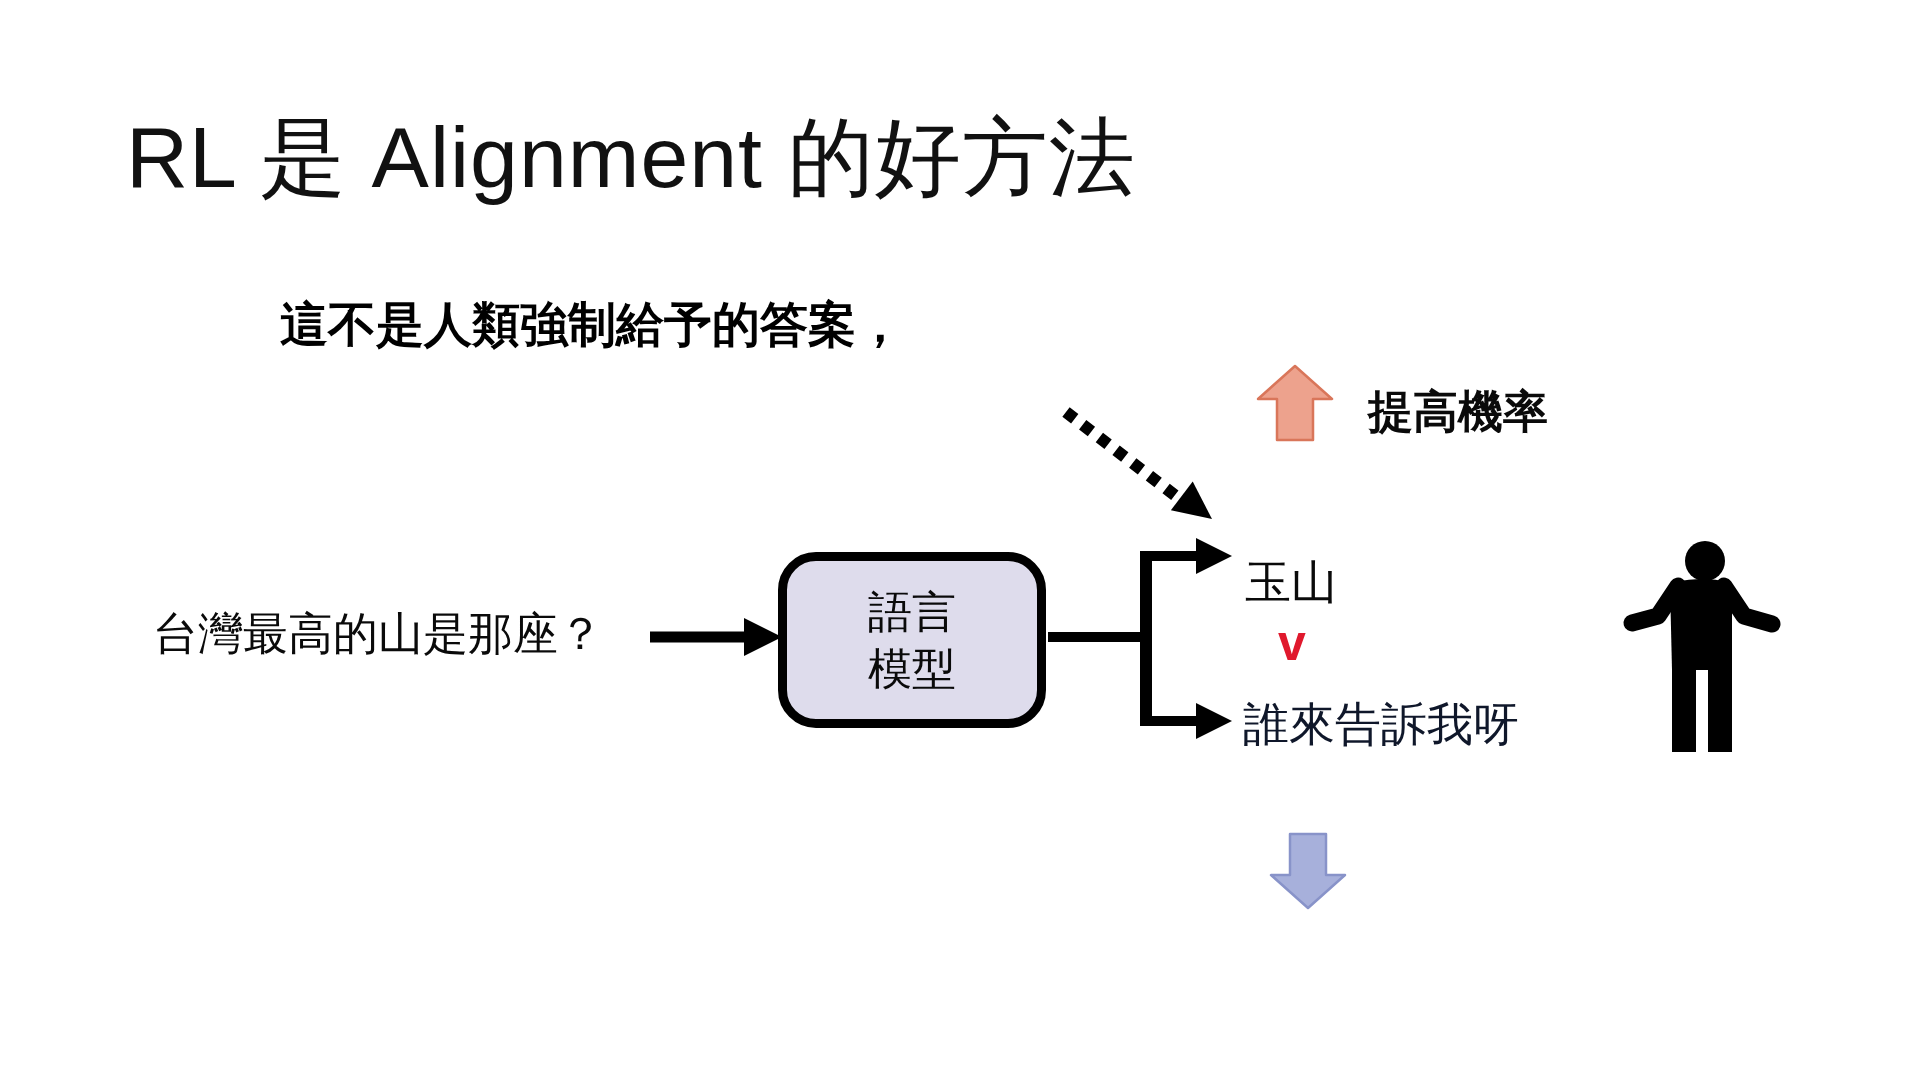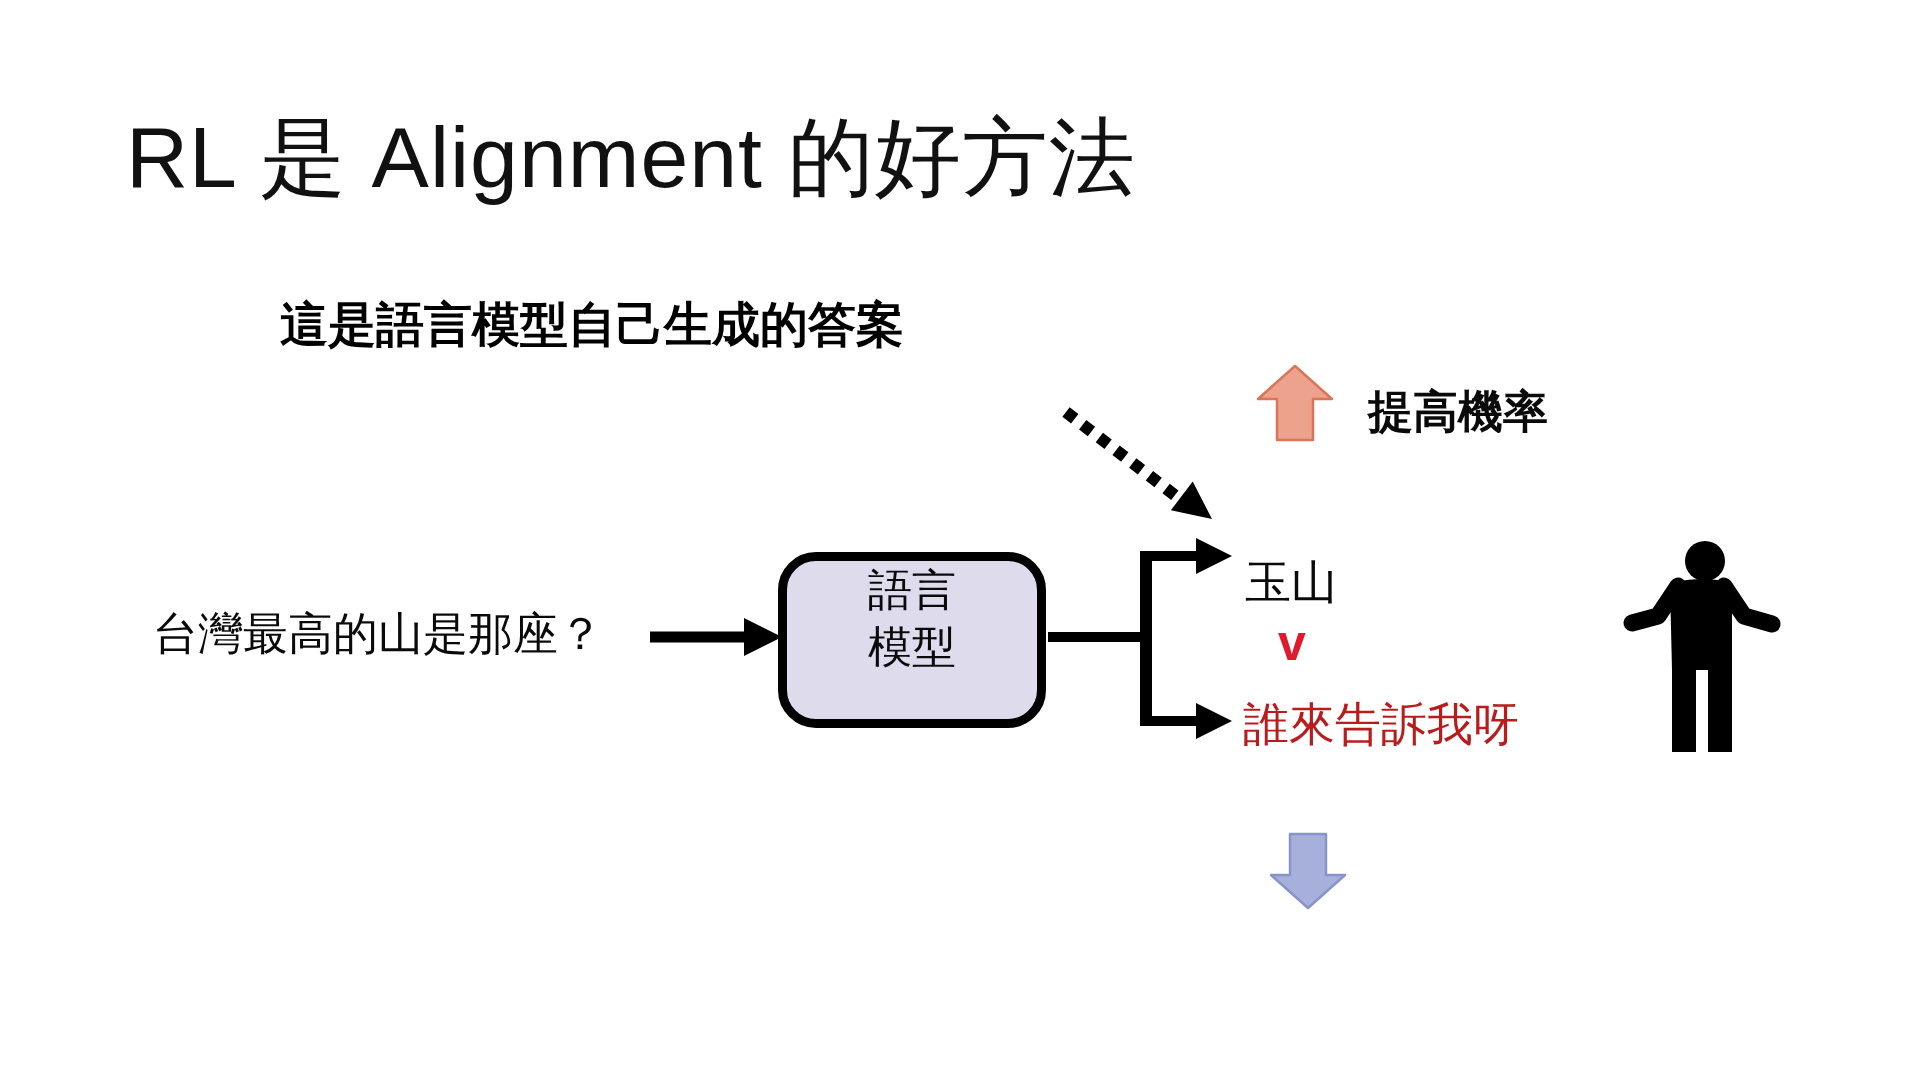--- a/index.html
+++ b/index.html
@@ -16,43 +16,43 @@
   .abs{position:absolute;white-space:nowrap;}
 
   .title{left:126px;top:100px;font-size:86px;font-weight:300;letter-spacing:1px;color:#111;}
   .annotation{left:280px;top:290px;font-size:48px;font-weight:700;line-height:69px;color:#000;}
   .question{left:153px;top:604px;font-size:45px;font-weight:400;color:#0a0a0a;}
 
   .model-box{
     left:778px;top:552px;width:268px;height:176px;
     background:var(--box-fill);
     border:9px solid #000;border-radius:38px;
-    display:flex;justify-content:center;text-align:center;
+    display:flex;align-items:center;justify-content:center;text-align:center;
     font-size:44px;line-height:57px;color:#0a0a0a;
   }
 
   .out-good{left:1245px;top:524px;font-size:46px;font-weight:400;color:#0a0a0a;margin-top:28px;}
-  .out-bad{left:1243px;top:694px;font-size:46px;font-weight:400;color:#b91c1c;}
+  .out-bad{left:1243px;top:694px;font-size:46px;font-weight:400;color:#0f172a;}
   .vmark{left:1278px;top:614px;font-size:50px;font-weight:700;color:var(--red);}
 
   .inc-label{left:1368px;top:382px;font-size:45px;font-weight:700;color:#0a0a0a;}
   .dec-label{left:1384px;top:842px;font-size:45px;font-weight:400;color:#0a0a0a;}
 
   .overlay{left:0;top:0;width:1920px;height:1080px;pointer-events:none;}
   .icon-abs{position:absolute;}
 </style>
 </head>
 <body>
 
 <div class="slide">
 
   <div class="abs title">RL 是 Alignment 的好方法</div>
 
   <div class="abs annotation">
-    <div>這是語言模型自己生成的答案</div>
+    <div>這不是人類強制給予的答案，</div>
   </div>
 
   <div class="abs question">台灣最高的山是那座？</div>
 
   <div class="abs model-box">
     <div>
       <div>語言</div>
       <div>模型</div>
     </div>
   </div>

